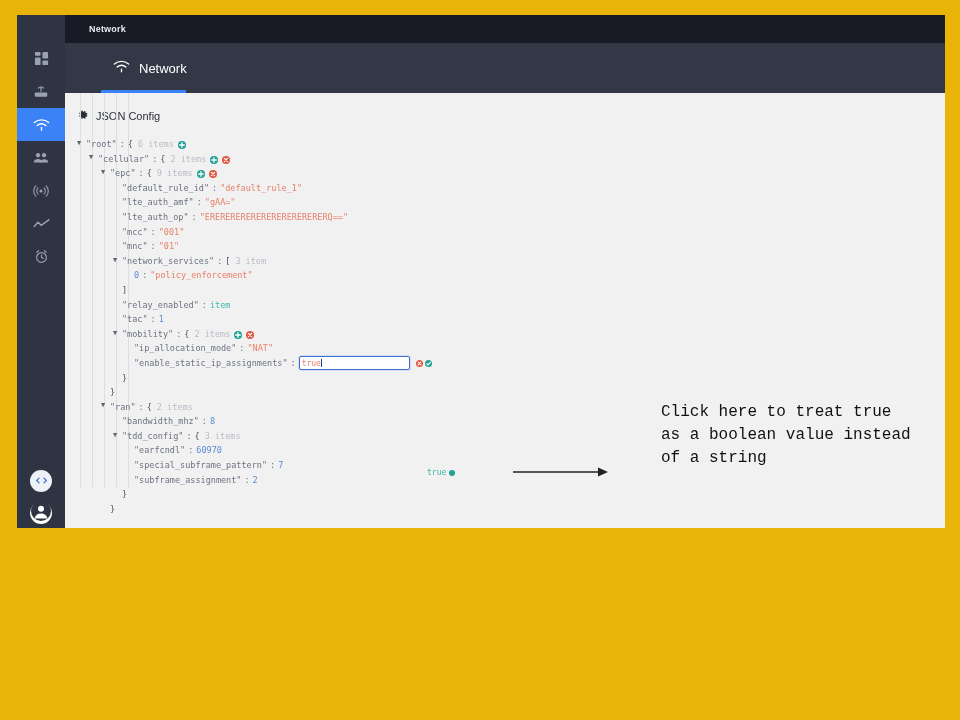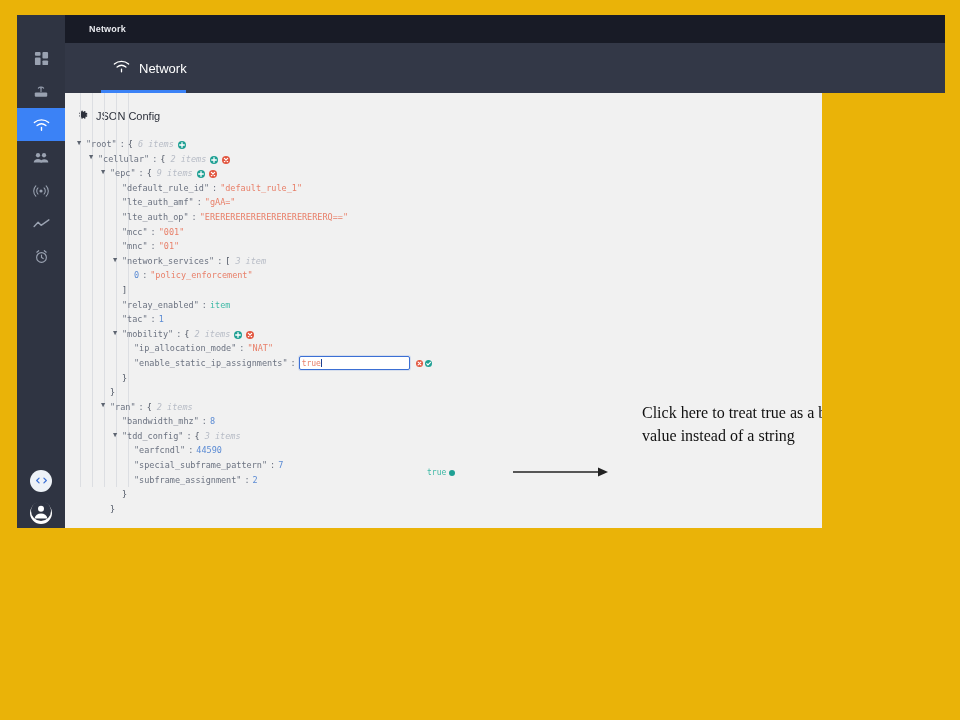--- a/index.html
+++ b/index.html
@@ -26,40 +26,40 @@
           display:flex;align-items:center;}
   .topbar-title{color:#e8eaee;font-size:9px;font-weight:bold;margin-left:24px;letter-spacing:.2px;}
 
   .tabbar{position:absolute;left:65px;top:43px;width:880px;height:50px;background:#333847;}
   .tab{position:absolute;left:36px;top:0;height:50px;display:flex;align-items:center;gap:9px;
        padding:0 12px;cursor:pointer;}
   .tab-label{color:#ffffff;font-size:13px;}
   .tab-underline{position:absolute;left:36px;bottom:0;width:85px;height:3px;background:#3b82f6;}
 
   
-  .content{position:absolute;left:65px;top:93px;width:757px;height:435px;background:#f1f1f1;
+  .content{position:absolute;left:65px;top:93px;width:880px;height:435px;background:#f1f1f1;
            overflow:hidden;}
   .card{position:absolute;left:0;top:0;width:880px;height:435px;background:#f1f1f1;}
   .card-head{display:flex;align-items:center;gap:7px;padding:14px 0 0 12px;}
   .card-title{font-size:11px;color:#2b2f3a;}
 
   
   .tree{font-family:"DejaVu Sans Mono","Liberation Mono",monospace;font-size:8.5px;
         padding:12px 0 0 12px;line-height:14.6px;color:#4a5260;}
   .row{position:relative;white-space:nowrap;height:14.6px;display:flex;align-items:center;}
   .car{display:inline-block;width:9px;color:#5d6470;font-size:7px;line-height:1;
        transform:translateY(-1px);cursor:pointer;}
   .car.sp{width:9px;}
   .k{color:#6b7280;}
   .colon{color:#6b7280;padding:0 3px;}
   .v-str{color:#e8806a;}
   .v-num{color:#5b8bd4;}
   .v-bool{color:#3fb9a6;}
   .brace{color:#4a5260;}
-  .cnt{color:#b7bcc6;font-style:italic;padding-left:5px;}
+  .cnt{color:#b7bcc6;padding-left:5px;}
   .ico{display:inline-block;width:8px;height:8px;border-radius:50%;margin-left:4px;
        position:relative;top:1px;cursor:pointer;}
   .ico.add{background:#1fa094;}
   .ico.del{background:#e2563f;}
   .ico svg{position:absolute;left:0;top:0;}
 
   
   .guides{position:absolute;left:0;top:0;width:100%;height:100%;pointer-events:none;}
   .guide{position:absolute;width:1px;background:#dcdee2;}
 
@@ -73,22 +73,22 @@
          vertical-align:-1px;}
   .act{display:inline-flex;align-items:center;gap:2px;margin-left:6px;}
   .act .dot{width:7px;height:7px;border-radius:50%;display:inline-block;position:relative;}
   .act .dot.x{background:#e2563f;}
   .act .dot.ok{background:#1fa094;}
   .sugg{position:absolute;left:362px;top:375px;display:flex;align-items:center;gap:3px;
         font-family:"DejaVu Sans Mono","Liberation Mono",monospace;font-size:8px;color:#3fb9a6;}
   .sugg .dot{width:6px;height:6px;border-radius:50%;background:#1fa094;display:inline-block;}
 
   
-  .anno{position:absolute;left:577px;top:308px;width:250px;font-size:16px;line-height:23px;
-        color:#111;font-family:Liberation Serif, serif;}
+  .anno{position:absolute;left:596px;top:308px;width:250px;font-size:16px;line-height:23px;
+        color:#111;font-family:Liberation Mono, monospace;}
   .arrow{position:absolute;left:448px;top:372px;}
 </style>
 </head>
 <body>
 
 <div class="screen">
 
   <div class="sidebar">
 
     <div class="side-item first">
@@ -396,21 +396,21 @@
             <span class="car">▼</span>
             <span class="k">"tdd_config"</span>
             <span class="colon">:</span>
             <span class="brace">{</span>
             <span class="cnt">3 items</span>
           </div>
           <div class="row" style="padding-left: 48px;">
             <span class="car sp"></span>
             <span class="k">"earfcndl"</span>
             <span class="colon">:</span>
-            <span class="v-num">44590</span>
+            <span class="v-num">60970</span>
           </div>
           <div class="row" style="padding-left: 48px;">
             <span class="car sp"></span>
             <span class="k">"special_subframe_pattern"</span>
             <span class="colon">:</span>
             <span class="v-num">7</span>
           </div>
           <div class="row" style="padding-left: 48px;">
             <span class="car sp"></span>
             <span class="k">"subframe_assignment"</span>

